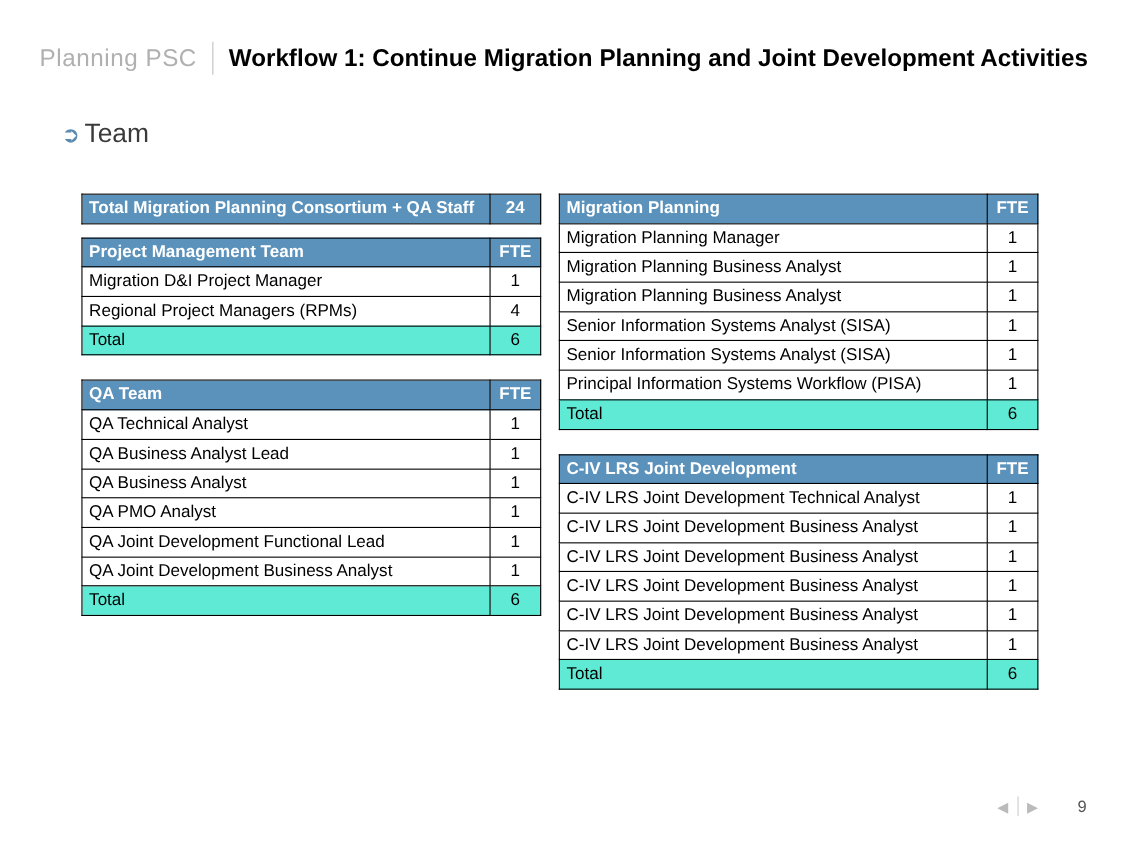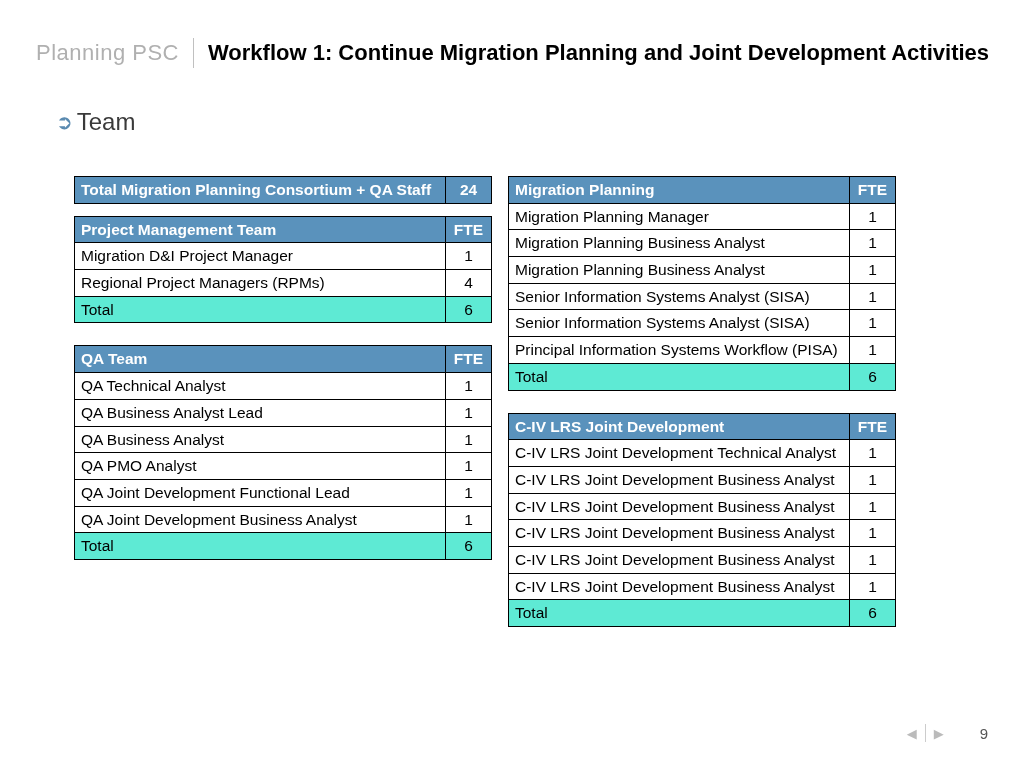--- a/index.html
+++ b/index.html
@@ -40,21 +40,21 @@
     color: #5a8ab0;
     font-size: 20px;
     margin-right: 4px;
   }
   .tables-area {
     display: flex;
     gap: 16px;
     padding: 40px 0 0 74px;
   }
   .col { width: 418px; }
-  .col.right { width: 388px; }
+  .col.right { width: 436px; }
   table {
     border-collapse: collapse;
     width: 100%;
     margin-bottom: 22px;
     font-size: 15.5px;
   }
   table.tight { margin-bottom: 12px; }
   th, td {
     border: 1px solid #000;
     padding: 2px 6px;

